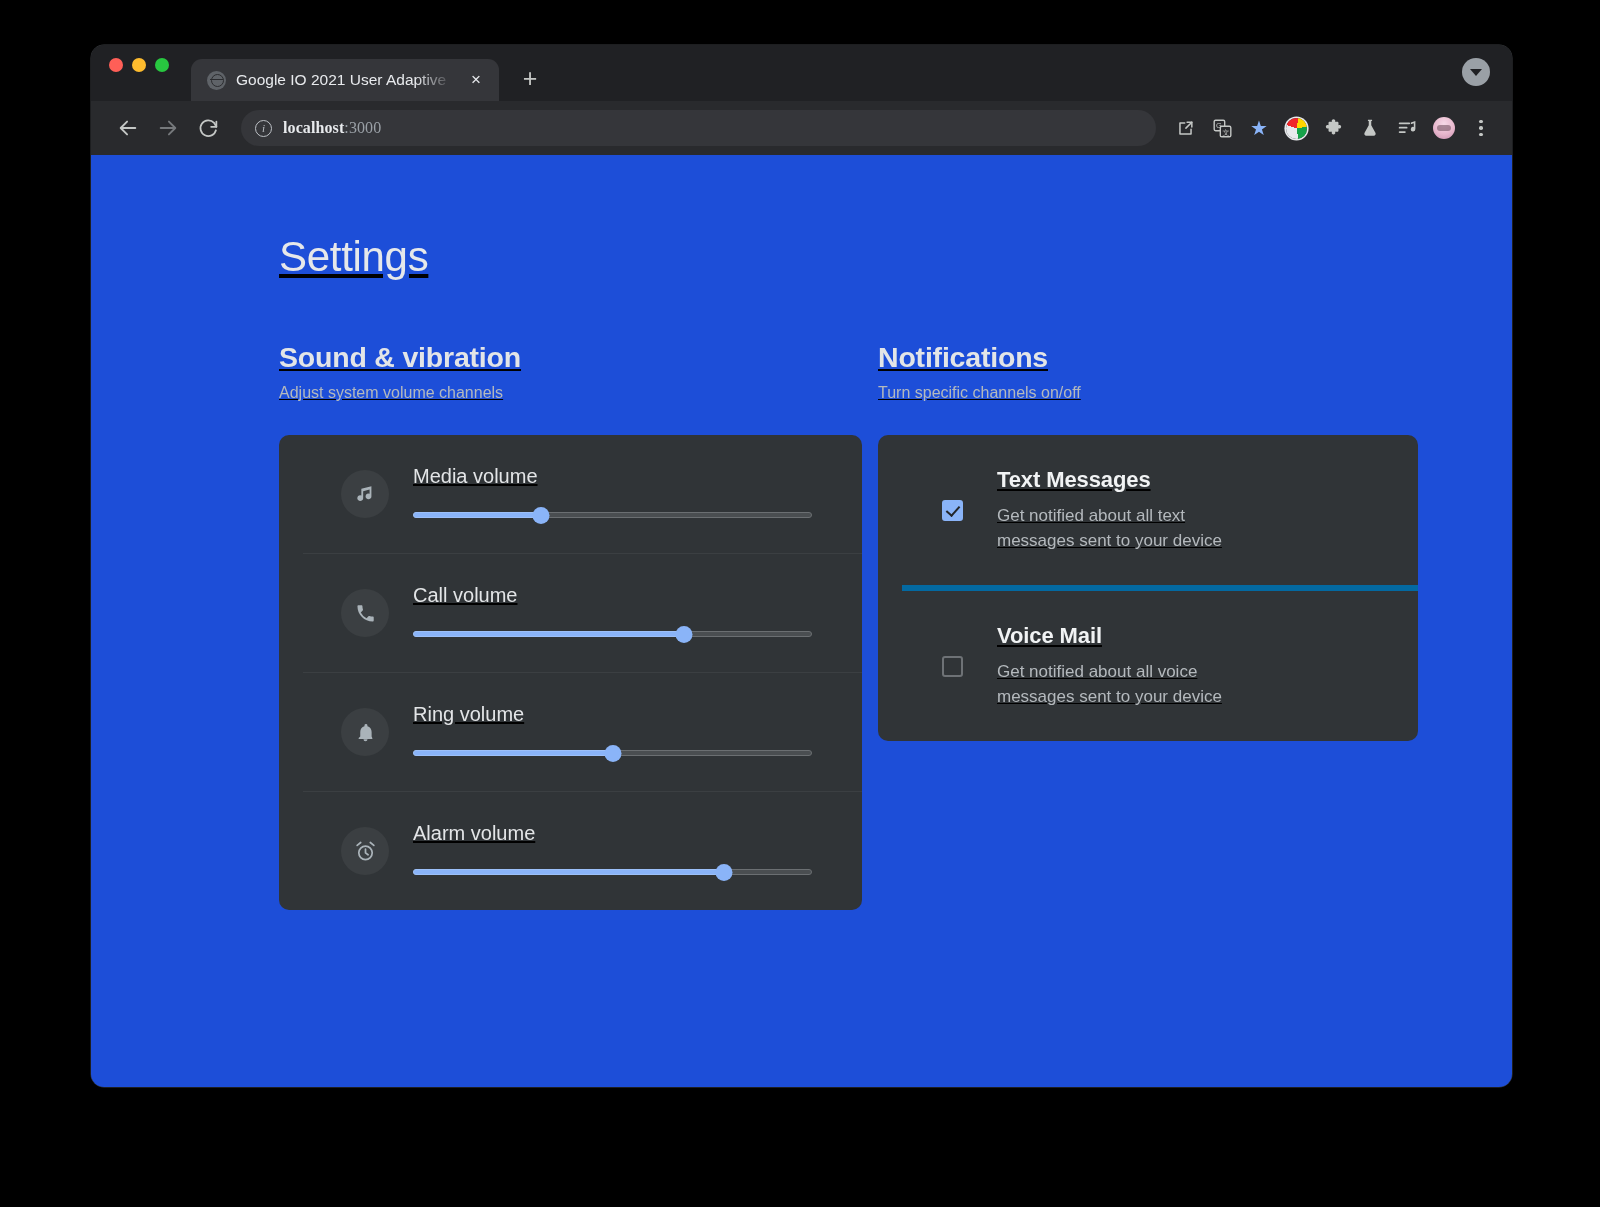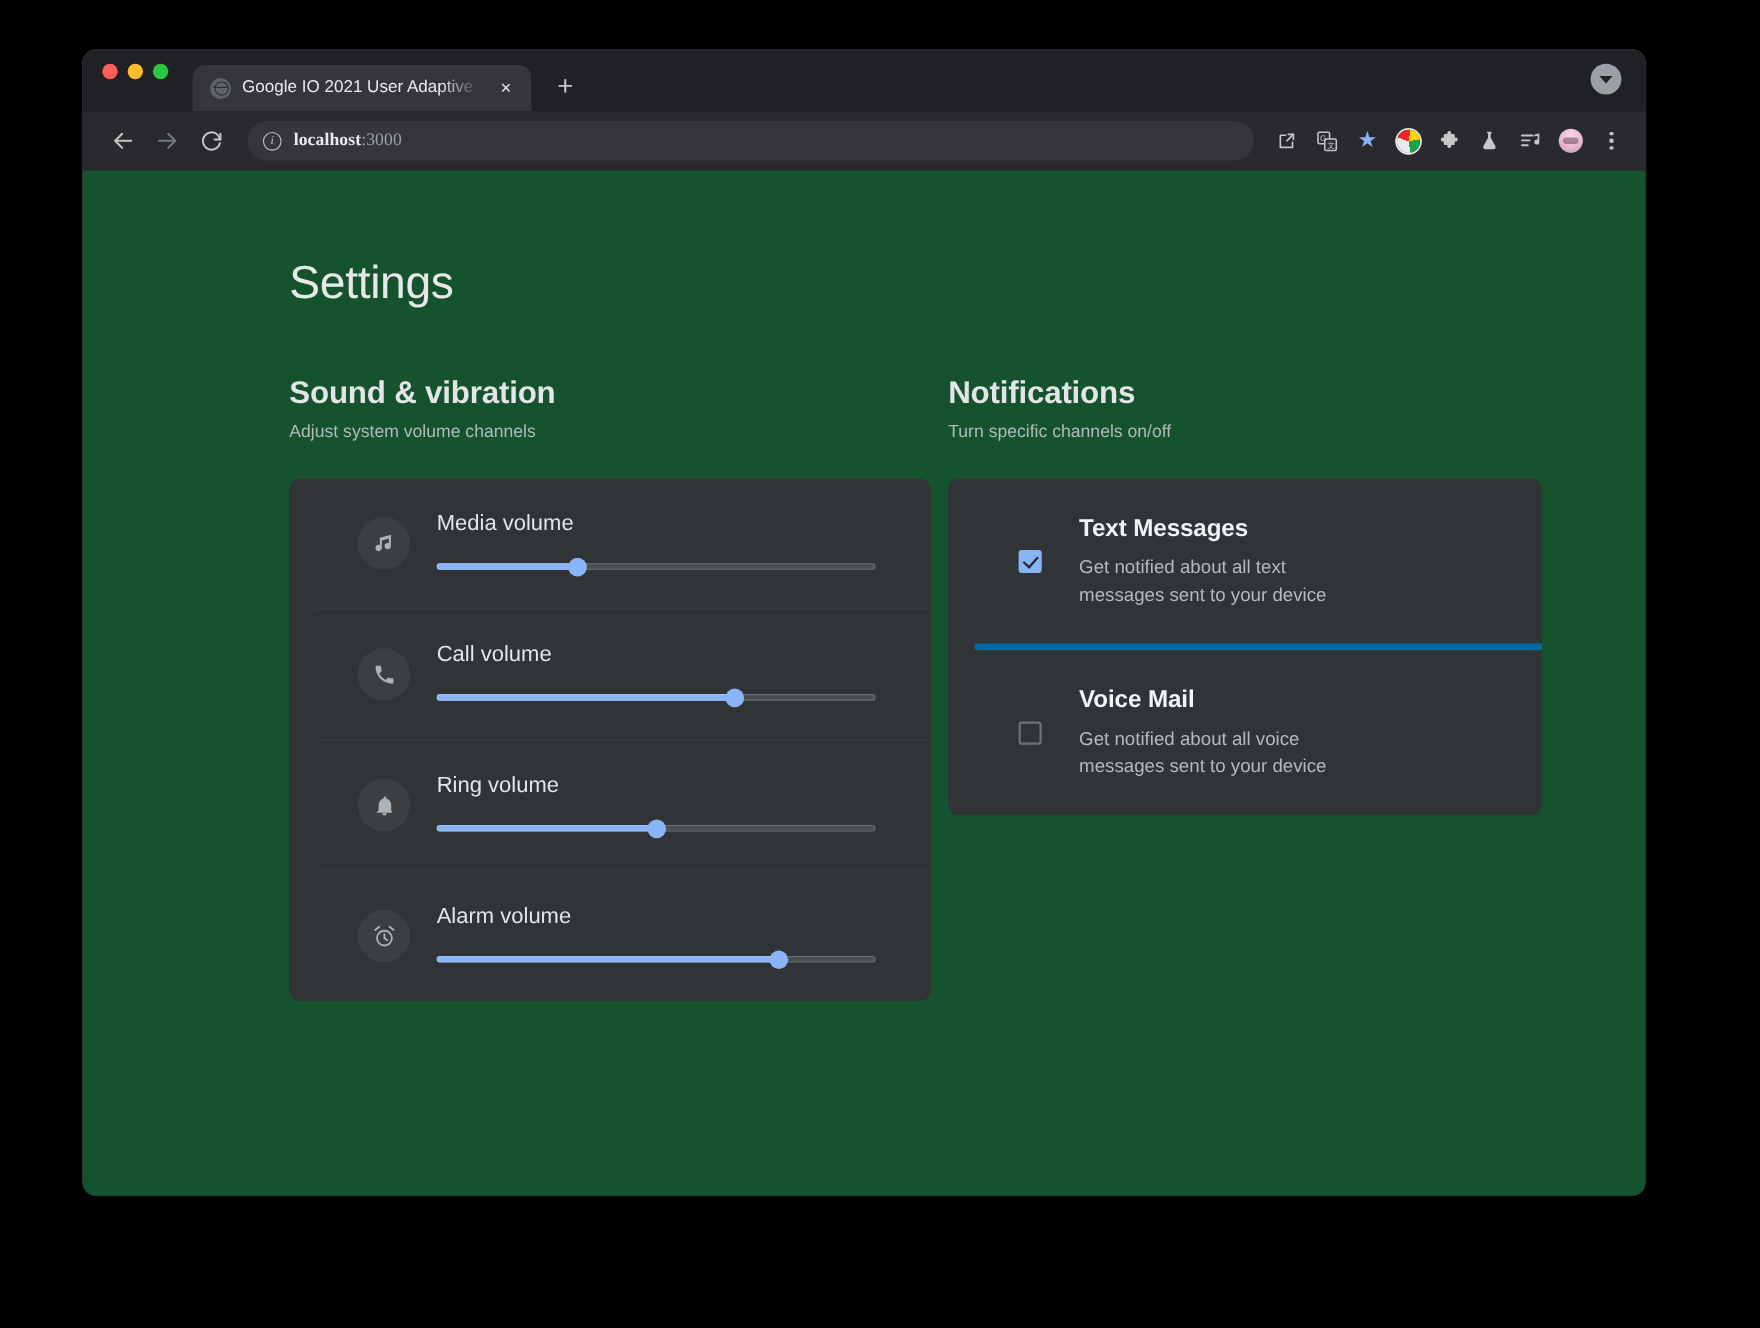--- a/index.html
+++ b/index.html
@@ -8,21 +8,21 @@
     width: 1600px;
     height: 1207px;
     background: #000000;
     font-family: "Liberation Sans", sans-serif;
     overflow: hidden;
   }
 
   
   .browser-window {
     position: absolute;
-    left: 75px;
+    left: 91px;
     top: 45px;
     width: 1421px;
     height: 1042px;
     background: #1b1e20;
     border-radius: 13px;
     overflow: hidden;
     box-shadow: 0 0 0 0.5px #3a3d40;
   }
 
   
@@ -215,22 +215,23 @@
     width: 3.6px; height: 3.6px;
     border-radius: 50%;
     background: #c4c7c5;
     display: block;
   }
 
   
   .page {
     position: relative;
     height: calc(1042px - 56px - 54px);
-    background: #14532d;
+    background: #1d4ed8;
     padding: 78px 0 0 188px;
+    text-decoration: underline;
   }
 
   .page-title {
     font-size: 42px;
     font-weight: normal;
     color: #e6e8ea;
     letter-spacing: -0.3px;
     margin-bottom: 60px;
   }
 

